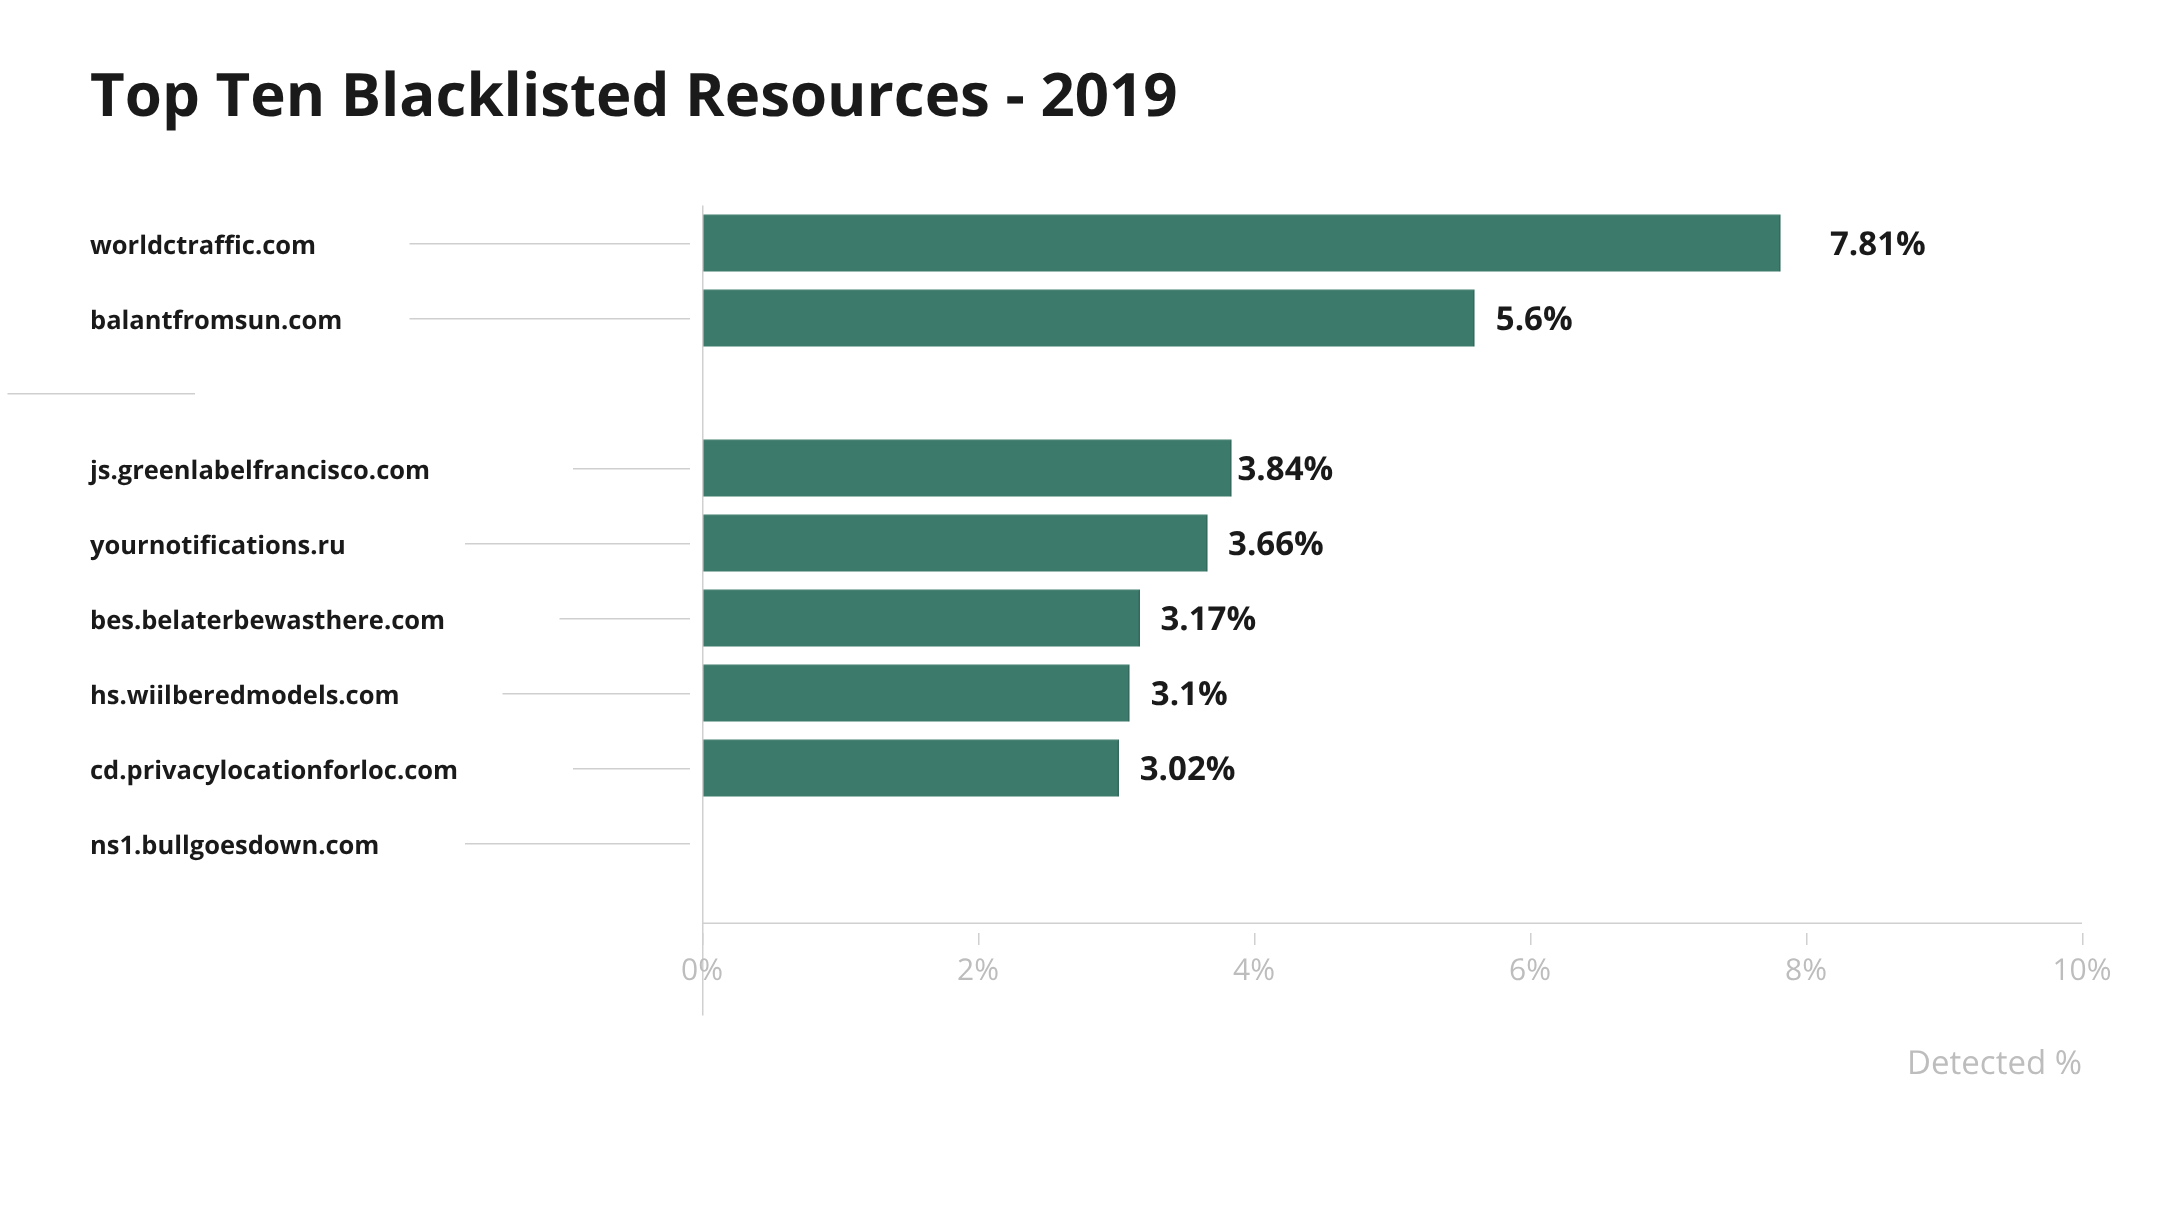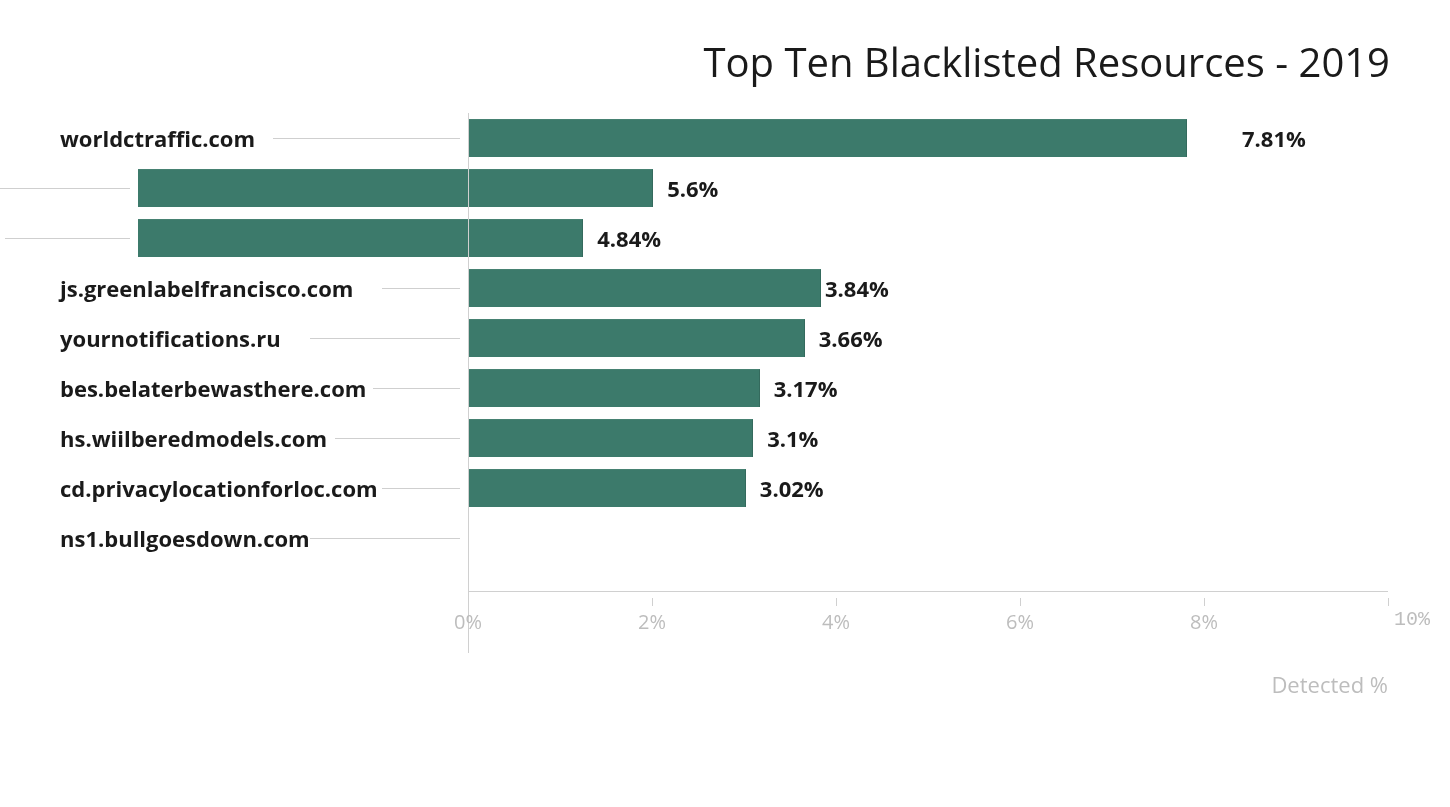--- a/index.html
+++ b/index.html
@@ -12,40 +12,40 @@
     font-family: "Open Sans", "Segoe UI", Arial, sans-serif;
     color: #1a1a1a;
   }
   .chart-wrap {
     position: relative;
     width: 1450px;
     height: 807px;
     padding: 24px 60px 0 60px;
   }
   .chart-title {
-    text-align: right;
-    font-weight: 400;
+    text-align: left;
+    font-weight: 700;
     font-size: 40px;
-    margin: 10px 0 24px 0;
+    margin: 10px 0 48px 0;
     color: #1a1a1a;
   }
   .chart-body {
     position: relative;
     width: 100%;
     height: 566px;
   }
   .bar-row {
     display: flex;
     align-items: center;
     height: 50px;
   }
   .cat-label {
     width: 330px;
     text-align: left;
-    font-size: 22px;
+    font-size: 17px;
     font-weight: 700;
     color: #1a1a1a;
     padding-right: 8px;
     white-space: nowrap;
   }
   .leader {
     flex: 0 0 auto;
     height: 1px;
     background: #cfcfcf;
   }
@@ -113,38 +113,35 @@
   <h1 class="chart-title">Top Ten Blacklisted Resources - 2019</h1>
 
   <div class="chart-body">
     <div id="bars-host">
         <div class="bar-row">
           <div class="cat-label">worldctraffic.com</div>
           <div class="leader" style="width: 187.5px; margin-left: -117.5px;"></div>
           <div class="axis-gap"></div>
           <div class="bar-area" style="width: 920px; height: 38px;">
             <div class="bar" style="width: 718.52px; background: rgb(60, 122, 107);"></div>
-            <div class="value-label" style="left: 774px; text-align: right;">7.81%</div>
-          </div>
-        </div>
-        <div class="bar-row">
+            <div class="value-label" style="left: 752px; text-align: right;">7.81%</div>
+          </div>
+        </div>
+        <div class="bar-row">
+          <div class="cat-label">balantfromsun.com</div>
           <div class="leader" style="width: 187.5px; margin-left: -117.5px;"></div>
           <div class="axis-gap"></div>
           <div class="bar-area" style="width: 920px; height: 38px;">
             <div class="bar" style="width: 515.2px; background: rgb(60, 122, 107);"></div>
             <div class="value-label" style="left: 529.2px;">5.6%</div>
           </div>
         </div>
         <div class="bar-row">
           <div class="leader" style="width: 125px; margin-left: -55px;"></div>
           <div class="axis-gap"></div>
-          <div class="bar-area" style="width: 920px; height: 38px;">
-            <div class="bar" style="width: 445.28px; background: rgb(60, 122, 107);"></div>
-            <div class="value-label" style="left: 459.28px;">4.84%</div>
-          </div>
         </div>
         <div class="bar-row">
           <div class="cat-label">js.greenlabelfrancisco.com</div>
           <div class="leader" style="width: 78px; margin-left: -8px;"></div>
           <div class="axis-gap"></div>
           <div class="bar-area" style="width: 920px; height: 38px;">
             <div class="bar" style="width: 353.28px; background: rgb(60, 122, 107);"></div>
             <div class="value-label" style="left: 357px;">3.84%</div>
           </div>
         </div>
@@ -198,17 +195,17 @@
         <div class="x-tick-label" style="left: 0px;">0%</div>
         <div class="x-tick" style="left: 184px;"></div>
         <div class="x-tick-label" style="left: 184px;">2%</div>
         <div class="x-tick" style="left: 368px;"></div>
         <div class="x-tick-label" style="left: 368px;">4%</div>
         <div class="x-tick" style="left: 552px;"></div>
         <div class="x-tick-label" style="left: 552px;">6%</div>
         <div class="x-tick" style="left: 736px;"></div>
         <div class="x-tick-label" style="left: 736px;">8%</div>
         <div class="x-tick" style="left: 920px;"></div>
-        <div class="x-tick-label" style="left: 944px; font-family: Liberation Mono, monospace;">10%</div>
+        <div class="x-tick-label" style="left: 920px;">10%</div>
       </div>
     <div class="x-axis-title" style="margin-left: 408px; width: 920px; text-align: right;">Detected %</div>
   </div>
 </div>
 
 </body></html>

